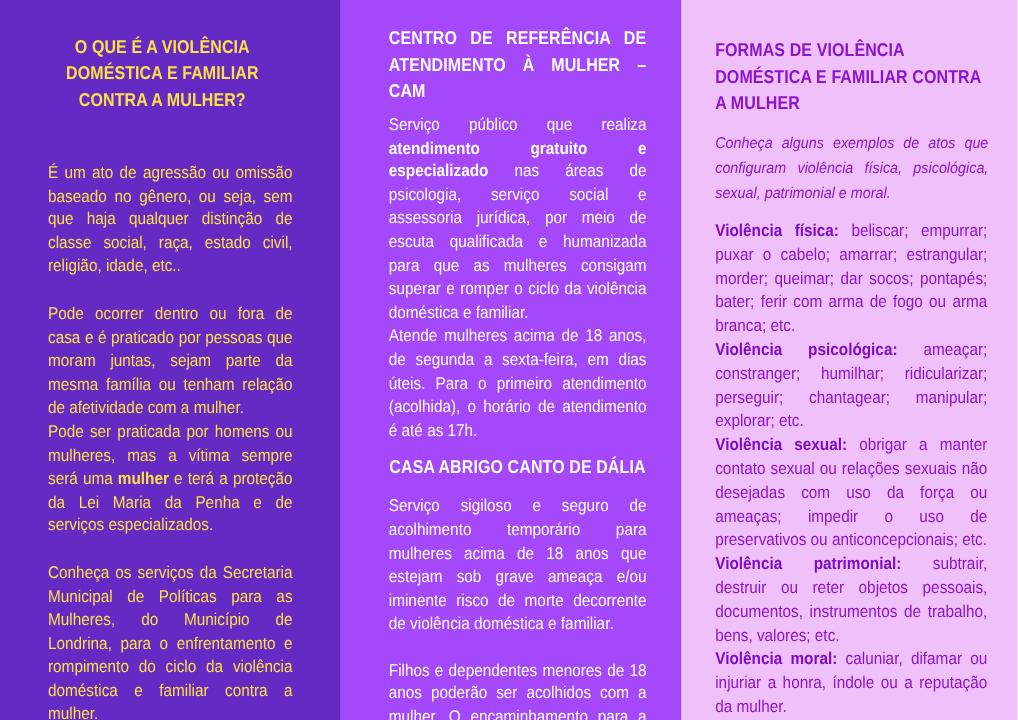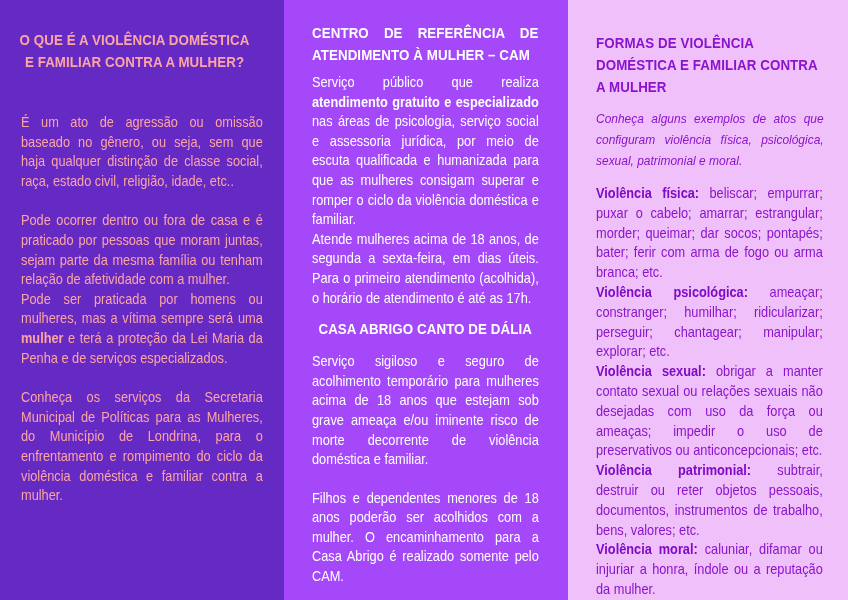--- a/index.html
+++ b/index.html
@@ -2,22 +2,22 @@
 <html><head>
   <meta charset="utf-8">
   <style>
     html, body { margin: 0; padding: 0; }
     body {
       width: 848px; height: 600px; overflow: hidden;
       font-family: "Liberation Sans", "DejaVu Sans", sans-serif;
     }
     .panels { display: flex; width: 848px; height: 600px; }
     .panel { box-sizing: border-box; height: 600px; position: relative; }
-    .p1 { width: 284px; background: #6529c4; color: #fca5a5; padding: 0 21px; }
-    .p2 { width: 284px; background: #a448fa; color: #ffffff; padding: 0 29px 0 28px; }
+    .p1 { width: 284px; background: #6529c4; color: #fde047; padding: 0 40px; }
+    .p2 { width: 284px; background: #a448fa; color: #ffffff; padding: 0 29px 0 40px; }
     .p3 { width: 280px; background: #f0c0fa; color: #8a14cd; padding: 14px 25px 0 28px; }
 
     .head {
       font-family: "Liberation Sans", sans-serif;
       font-weight: bold; font-size: 15.5px; line-height: 22px;
       letter-spacing: 0.1px;
       transform: scaleX(0.86); transform-origin: left top;
       width: 116%;
     }
     .body-text {

